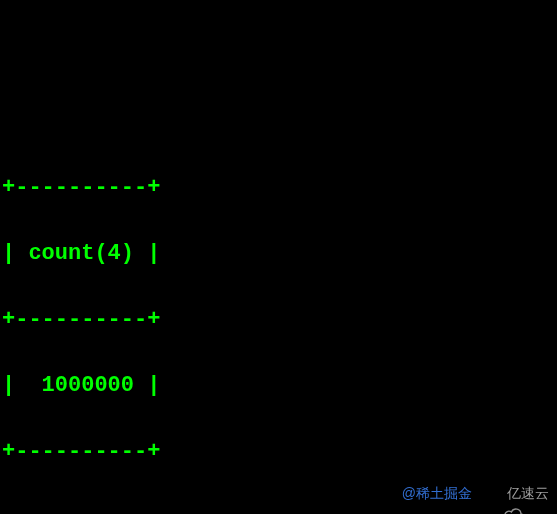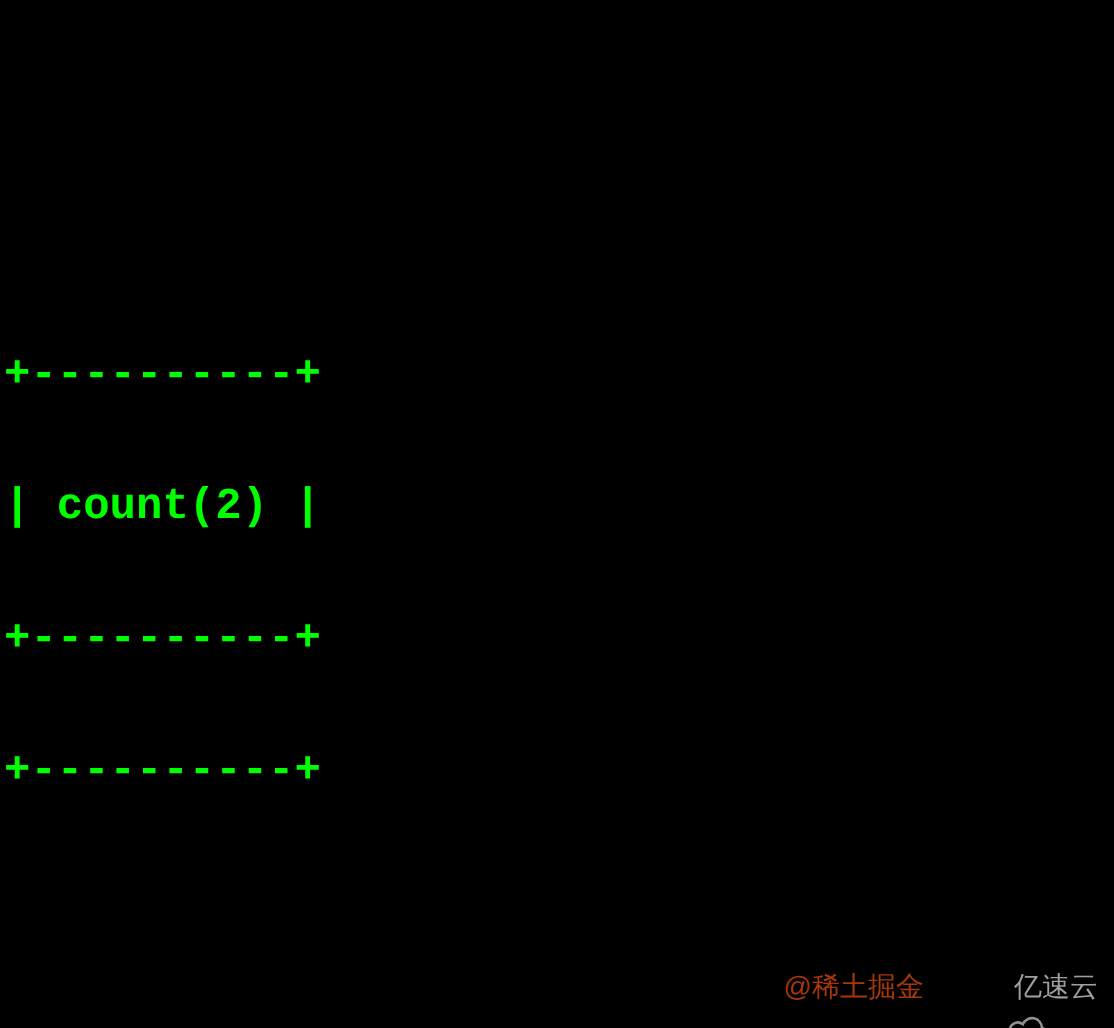--- a/index.html
+++ b/index.html
@@ -26,44 +26,45 @@
       color: #bbb;
       font-size: 14px;
       font-family: Arial, sans-serif;
       font-weight: normal;
       display: flex;
       align-items: center;
       gap: 6px;
       opacity: 0.85;
     }
     .wm-left {
-      color: #c2410c;
-      margin-right: 10px;
+      color: #3b82f6;
+      margin-right: 0;
     }
     .wm-logo {
       display: inline-flex;
       align-items: center;
       gap: 3px;
     }
     .cloud {
       width: 26px;
       height: 18px;
       position: relative;
     }
     .cloud svg { width: 100%; height: 100%; }
   </style>
 </head>
 <body>
 
 
 
 <div class="block1">
 <div class="line">+----------+</div>
-<div class="line">| count(2) |</div>
+<div class="line">| count(4) |</div>
 <div class="line">+----------+</div>
+<div class="line">|  1000000 |</div>
 <div class="line">+----------+</div>
 
 </div>
 
 
 
 <div class="watermark">
   <span class="wm-left">@稀土掘金</span>
   <span class="wm-logo">
     <span class="cloud">

